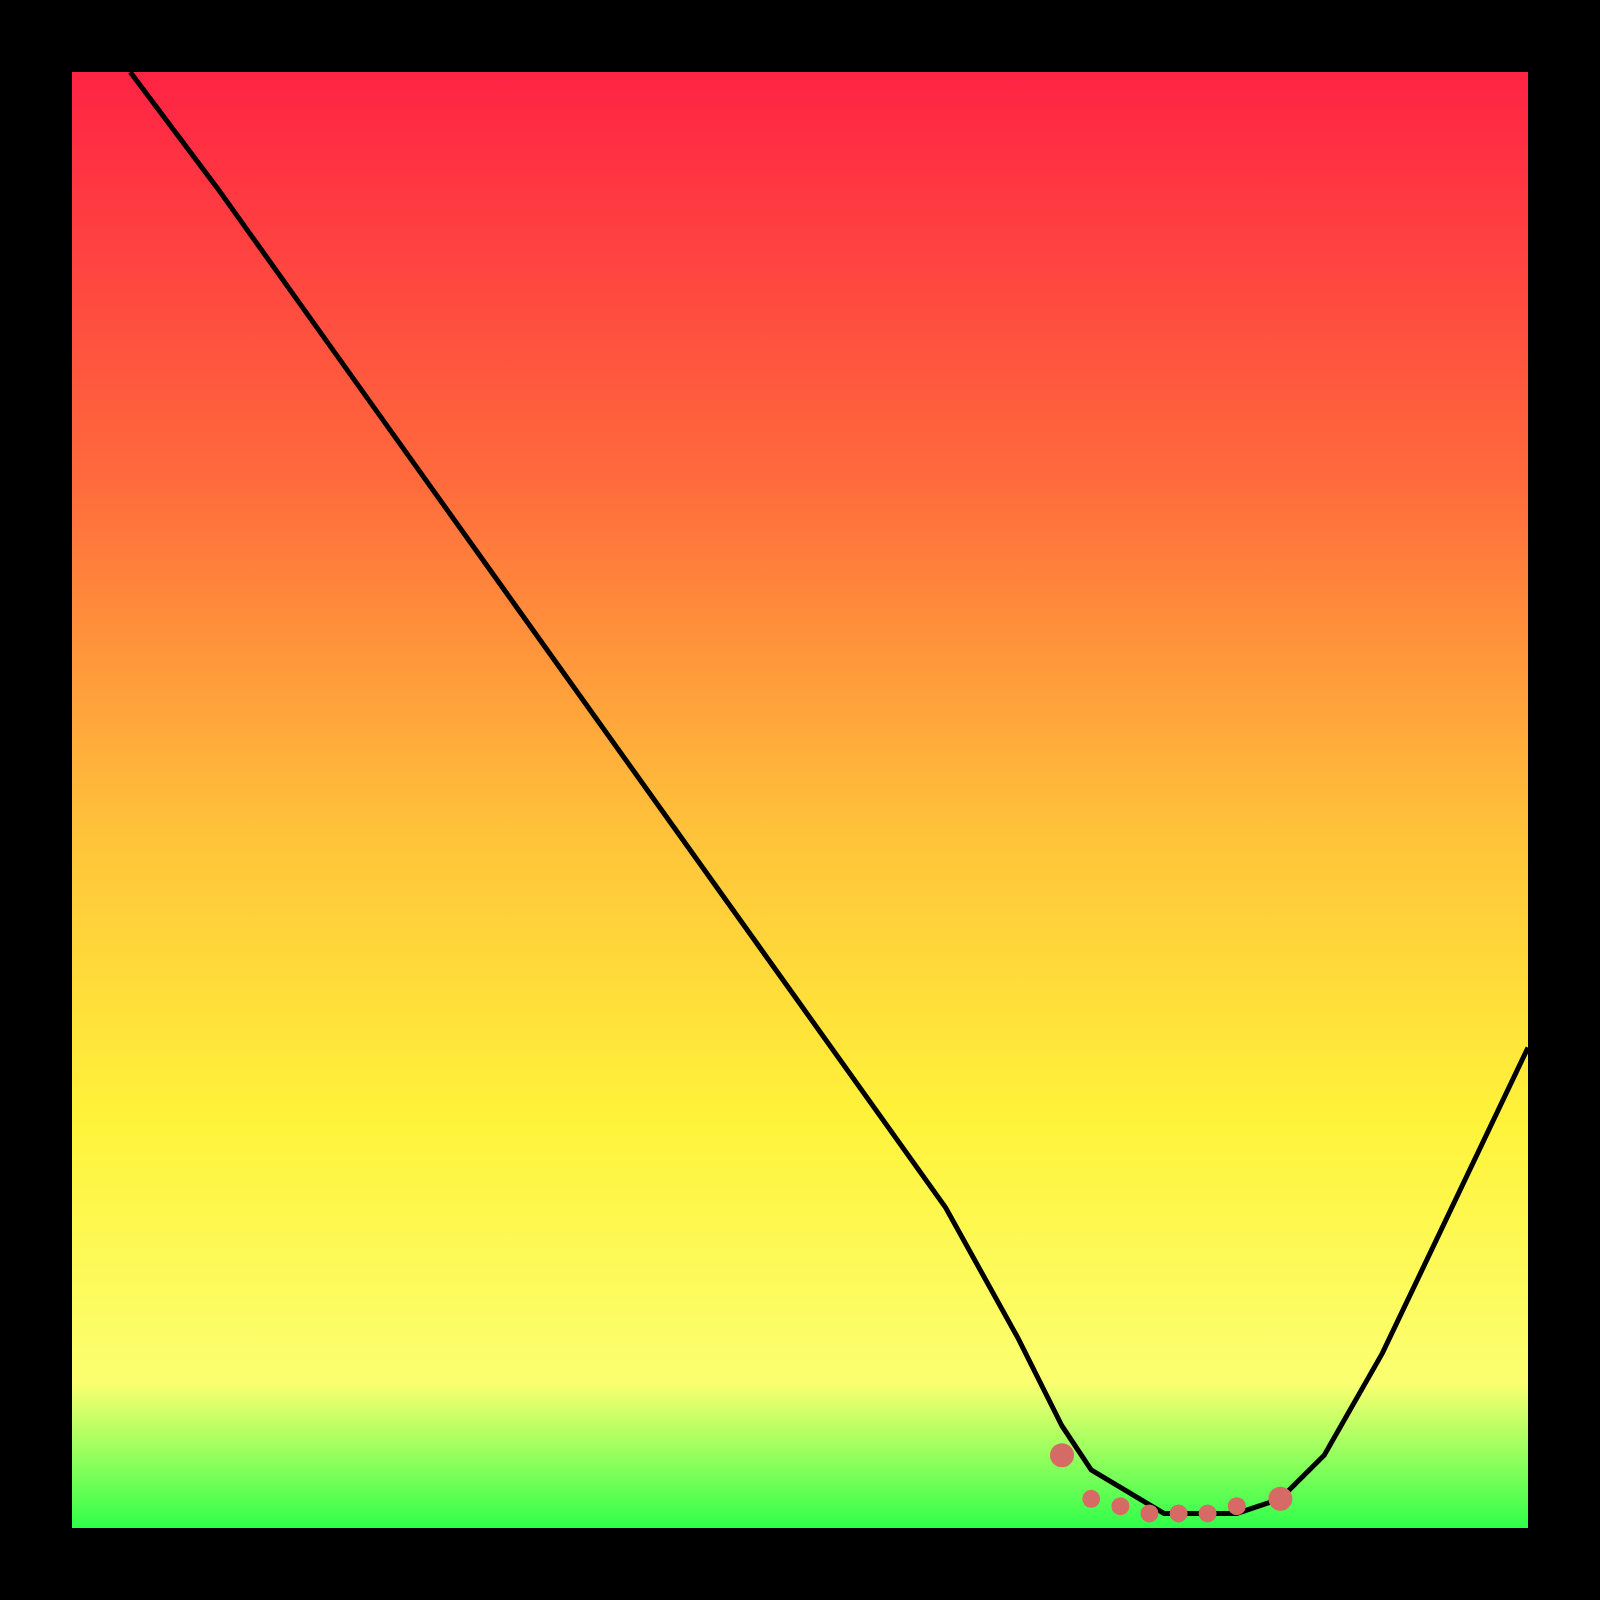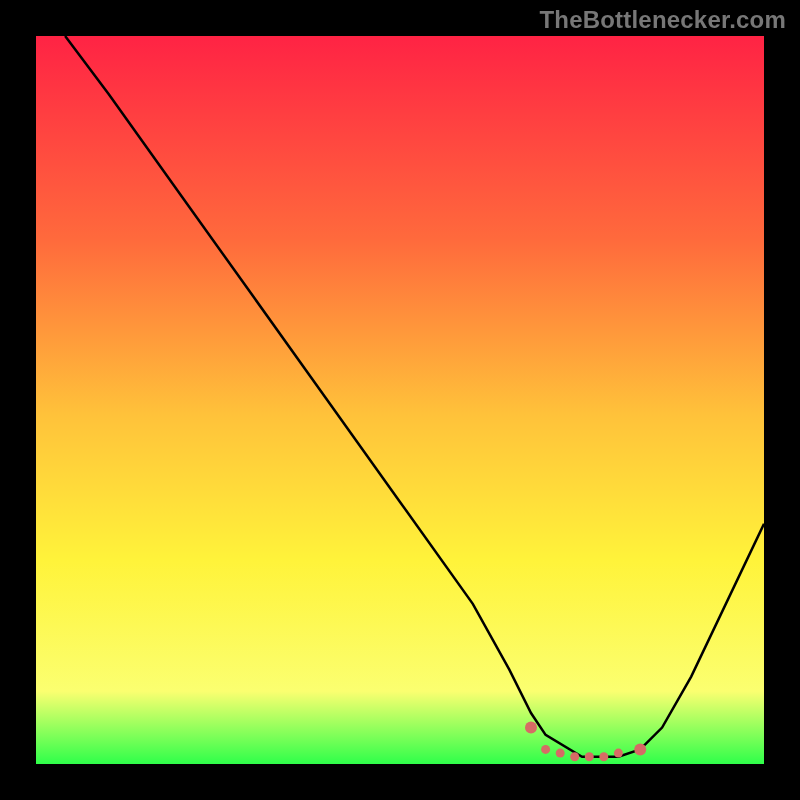--- a/index.html
+++ b/index.html
@@ -32,21 +32,20 @@
     left: 0;
     top: 0;
     width: 800px;
     height: 800px;
   }
 </style>
 </head>
 <body>
 <div class="wrap">
 
-<div class="watermark">TheBottlenecker.com</div>
 
 <svg class="chart" viewBox="0 0 800 800">
   <defs>
     <linearGradient id="heat" x1="0" y1="0" x2="0" y2="1">
       <stop id="gs0" offset="0%" stop-color="#ff2344"></stop>
       <stop id="gs1" offset="28%" stop-color="#ff6a3c"></stop>
       <stop id="gs2" offset="52%" stop-color="#ffc23a"></stop>
       <stop id="gs3" offset="72%" stop-color="#fff33a"></stop>
       <stop id="gs4" offset="90%" stop-color="#fbff70"></stop>
       <stop id="gs5" offset="100%" stop-color="#2fff4a"></stop>

